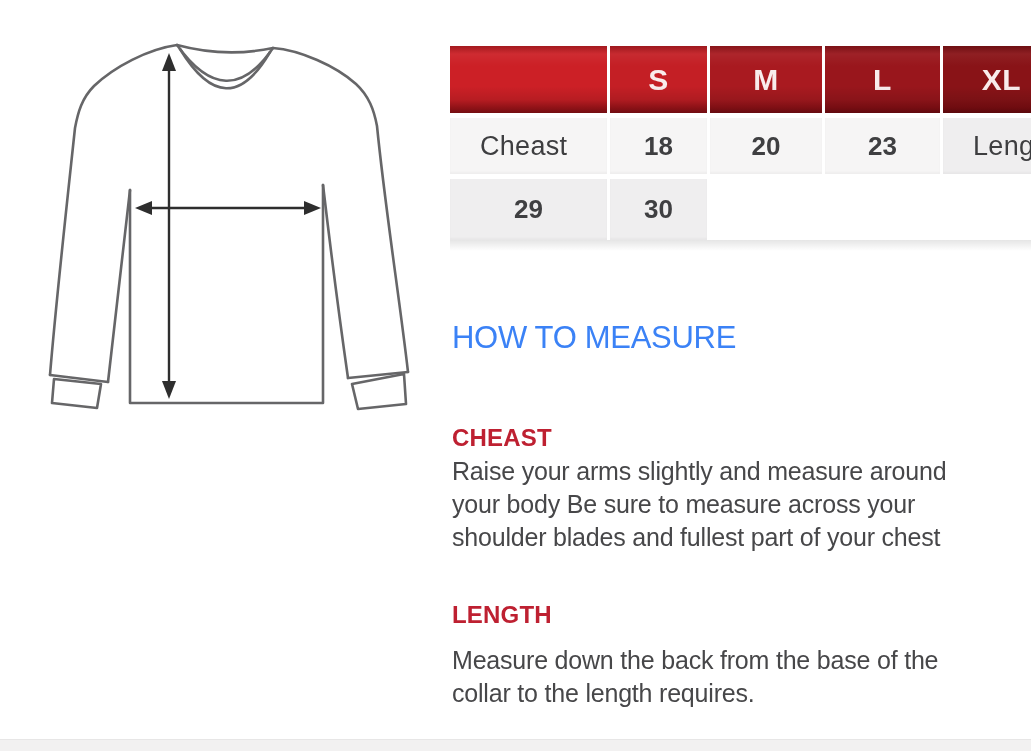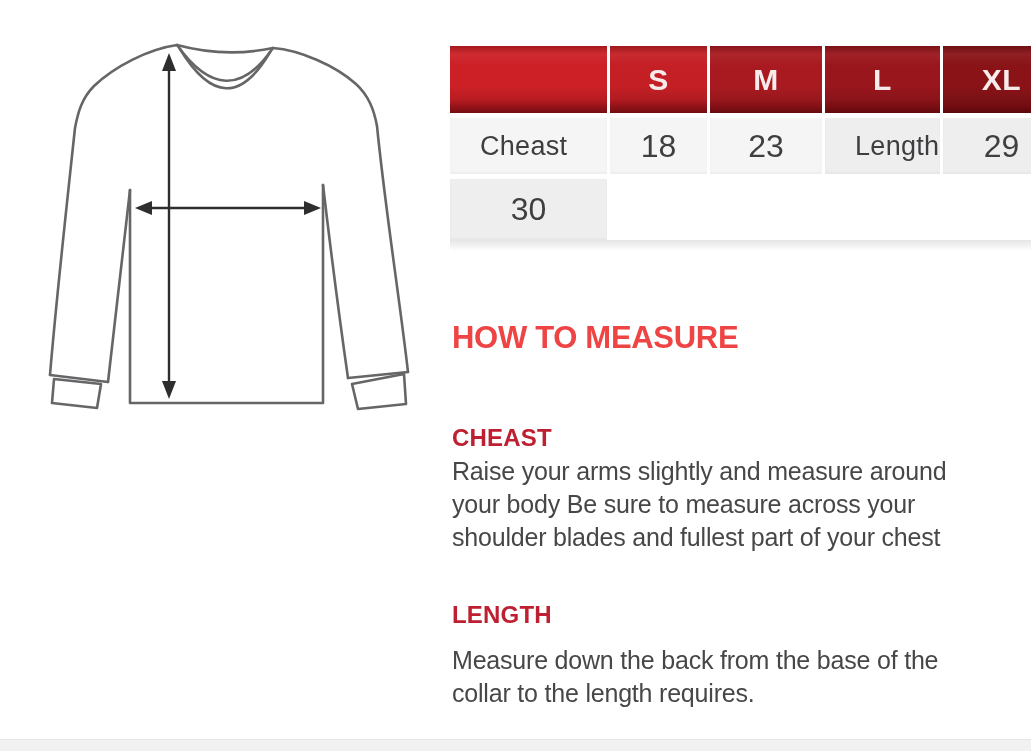--- a/index.html
+++ b/index.html
@@ -28,36 +28,36 @@
   .th::after{
     content:"";position:absolute;inset:0;pointer-events:none;
     background:linear-gradient(180deg,
       rgba(0,0,0,.20) 0%, rgba(255,255,255,.05) 12%,
       rgba(0,0,0,0) 30%, rgba(0,0,0,0) 60%,
       rgba(0,0,0,.10) 80%, rgba(84,4,8,.50) 92%, rgba(62,2,6,.62) 100%);
   }
   .td{
     display:flex;align-items:center;justify-content:center;
     background:#F6F5F5;
-    color:#3F3F41;font-size:32px;font-weight:400;
+    color:#3F3F41;font-size:26px;font-weight:700;
     box-shadow:inset 0 -2px 2px rgba(0,0,0,.03);
   }
   .td.row-label{
     justify-content:flex-start;padding-left:30px;box-sizing:border-box;
     font-weight:400;font-size:27px;letter-spacing:.3px;color:#3E3E40;
   }
   .td.r2{background:#EFEEEF;}
   .table-fade{
     position:absolute;left:0;top:194px;width:581px;height:11px;
     background:linear-gradient(180deg,rgba(0,0,0,.10),rgba(0,0,0,0));
   }
   
   .how-title{
     position:absolute;left:452px;top:320px;
-    font-size:31px;font-weight:700;letter-spacing:-.3px;color:#ef4444;
+    font-size:31px;font-weight:400;letter-spacing:-.3px;color:#3b82f6;
   }
   .measure-heading{
     position:absolute;left:452px;
     font-size:24px;font-weight:700;letter-spacing:.2px;color:var(--accent,#BE2031);
   }
   .measure-heading.chest{top:424px;}
   .measure-heading.length{top:601px;}
   .measure-body{
     position:absolute;left:452px;width:585px;
     font-size:25px;line-height:33px;color:#474749;
@@ -117,20 +117,21 @@
 <div class="size-table">
   <div class="size-grid">
     <div class="th" style="background-color: rgb(204, 32, 38);"></div>
     <div class="th size" style="background-color: rgb(196, 31, 37);">S</div>
     <div class="th size" style="background-color: rgb(169, 26, 32);">M</div>
     <div class="th size" style="background-color: rgb(153, 22, 28);">L</div>
     <div class="th size" style="background-color: rgb(137, 19, 23);">XL</div>
 
     <div class="td row-label">Cheast</div>
     <div class="td">18</div>
+    <div class="td">20</div>
     <div class="td">23</div>
 
     <div class="td r2 row-label">Length</div>
     <div class="td r2">29</div>
     <div class="td r2">30</div>
   </div>
   <div class="table-fade"></div>
 </div>
 
 <div class="how-title">HOW TO MEASURE</div>

